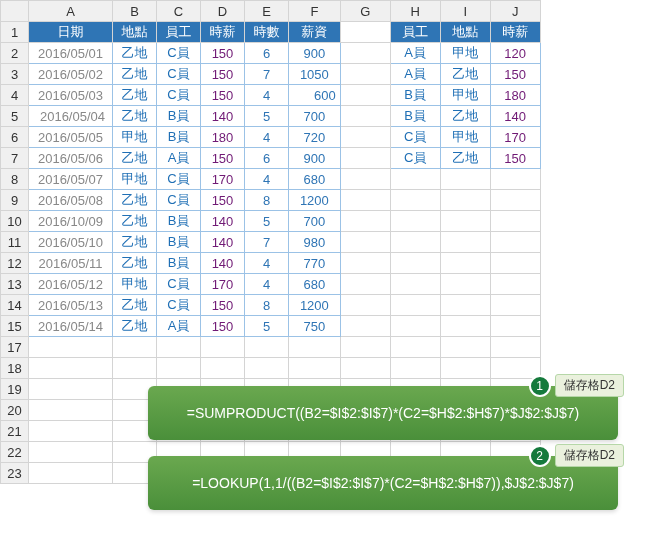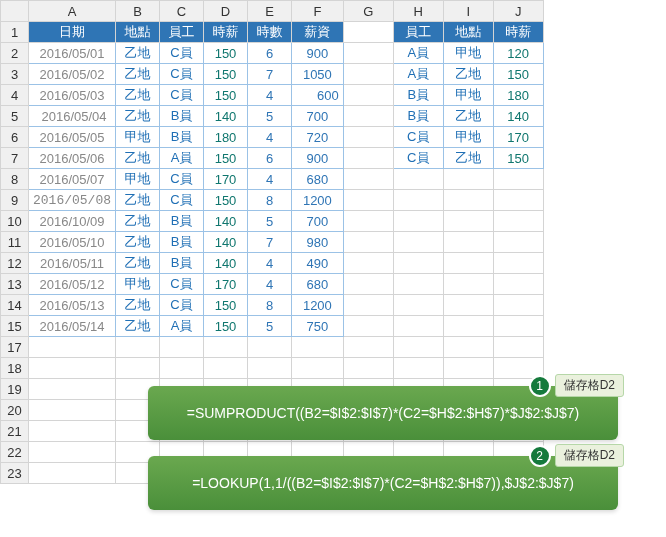--- a/index.html
+++ b/index.html
@@ -37,21 +37,21 @@
     border: 1px solid #bfbfbf;
   }
   .hdr-blue {
     background: #2f75b5;
     color: #fff;
     font-weight: normal;
   }
   .gray { color: #888; }
   .blue { color: #1f6fb5; }
   .num  { color: #2f75b5; text-align:right; padding-right:8px;}
-  .rate { color: #0f766e; text-align:right; padding-right:8px;}
+  .rate { color: #701a75; text-align:right; padding-right:8px;}
   .qty  { color: #2f75b5; text-align:center;}
 
   .w-row { width: 28px; }
   .w-a { width: 84px; }
   .w-b { width: 44px; }
   .w-c { width: 44px; }
   .w-d { width: 44px; }
   .w-e { width: 44px; }
   .w-f { width: 50px; }
   .w-g { width: 50px; }
@@ -228,21 +228,21 @@
         <td class="rate" style="border-color: rgb(155, 194, 230);">170</td>
         <td class="qty" style="border-color: rgb(155, 194, 230);">4</td>
         <td class="num" style="border-color: rgb(155, 194, 230);">680</td>
         <td></td>
         <td></td>
         <td></td>
         <td></td>
       </tr>
       <tr>
         <td class="row-hdr">9</td>
-        <td class="gray" style="border-color: rgb(155, 194, 230); font-family: Liberation Mono, monospace;">2016/05/08</td>
+        <td class="gray" style="border-color: rgb(155, 194, 230);">2016/05/08</td>
         <td class="blue" style="border-color: rgb(155, 194, 230);">乙地</td>
         <td class="blue" style="border-color: rgb(155, 194, 230);">C員</td>
         <td class="rate" style="border-color: rgb(155, 194, 230);">150</td>
         <td class="qty" style="border-color: rgb(155, 194, 230);">8</td>
         <td class="num" style="border-color: rgb(155, 194, 230);">1200</td>
         <td></td>
         <td></td>
         <td></td>
         <td></td>
       </tr>
@@ -272,21 +272,21 @@
         <td></td>
         <td></td>
       </tr>
       <tr>
         <td class="row-hdr">12</td>
         <td class="gray" style="border-color: rgb(155, 194, 230);">2016/05/11</td>
         <td class="blue" style="border-color: rgb(155, 194, 230);">乙地</td>
         <td class="blue" style="border-color: rgb(155, 194, 230);">B員</td>
         <td class="rate" style="border-color: rgb(155, 194, 230);">140</td>
         <td class="qty" style="border-color: rgb(155, 194, 230);">4</td>
-        <td class="num" style="border-color: rgb(155, 194, 230);">490</td>
+        <td class="num" style="border-color: rgb(155, 194, 230);">770</td>
         <td></td>
         <td></td>
         <td></td>
         <td></td>
       </tr>
       <tr>
         <td class="row-hdr">13</td>
         <td class="gray" style="border-color: rgb(155, 194, 230);">2016/05/12</td>
         <td class="blue" style="border-color: rgb(155, 194, 230);">甲地</td>
         <td class="blue" style="border-color: rgb(155, 194, 230);">C員</td>

